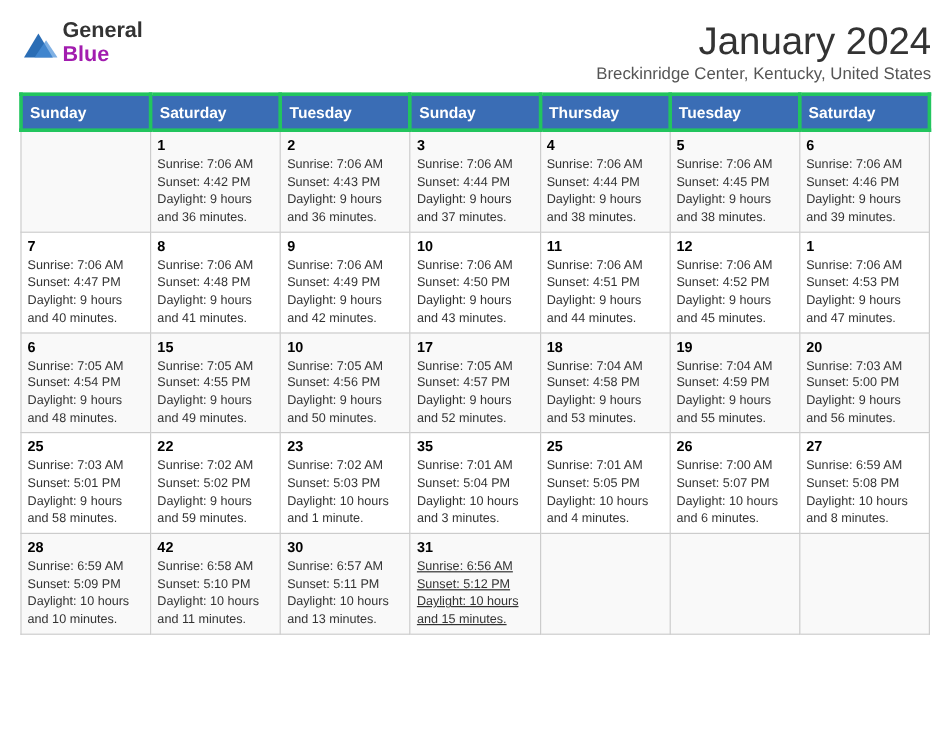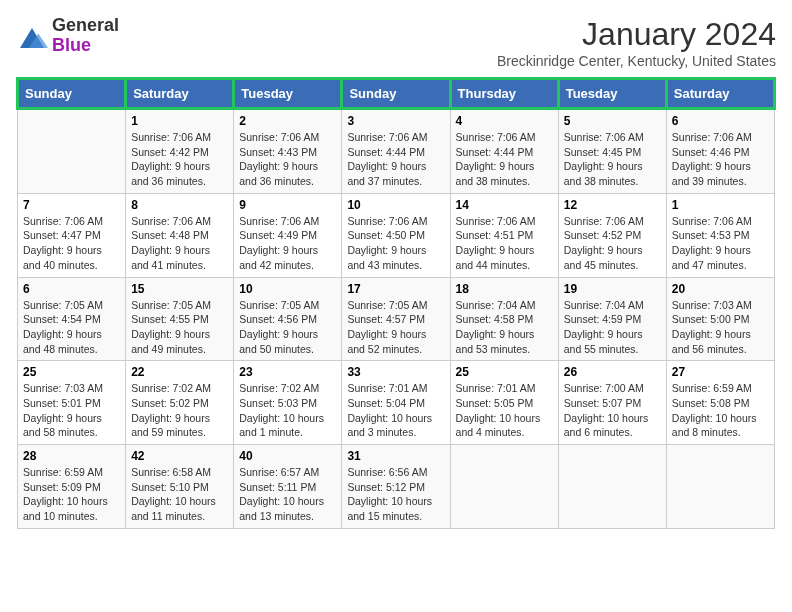--- a/index.html
+++ b/index.html
@@ -185,21 +185,21 @@
 and 42 minutes.</div>
         </td>
         <td>
           <span class="day-num">10</span>
           <div class="day-info" style="white-space: pre-line;">Sunrise: 7:06 AM
 Sunset: 4:50 PM
 Daylight: 9 hours
 and 43 minutes.</div>
         </td>
         <td>
-          <span class="day-num">14</span>
+          <span class="day-num">11</span>
           <div class="day-info" style="white-space: pre-line;">Sunrise: 7:06 AM
 Sunset: 4:51 PM
 Daylight: 9 hours
 and 44 minutes.</div>
         </td>
         <td>
           <span class="day-num">12</span>
           <div class="day-info" style="white-space: pre-line;">Sunrise: 7:06 AM
 Sunset: 4:52 PM
 Daylight: 9 hours
@@ -280,21 +280,21 @@
 and 59 minutes.</div>
         </td>
         <td>
           <span class="day-num">23</span>
           <div class="day-info" style="white-space: pre-line;">Sunrise: 7:02 AM
 Sunset: 5:03 PM
 Daylight: 10 hours
 and 1 minute.</div>
         </td>
         <td>
-          <span class="day-num">33</span>
+          <span class="day-num">35</span>
           <div class="day-info" style="white-space: pre-line;">Sunrise: 7:01 AM
 Sunset: 5:04 PM
 Daylight: 10 hours
 and 3 minutes.</div>
         </td>
         <td>
           <span class="day-num">25</span>
           <div class="day-info" style="white-space: pre-line;">Sunrise: 7:01 AM
 Sunset: 5:05 PM
 Daylight: 10 hours
@@ -324,29 +324,29 @@
 and 10 minutes.</div>
         </td>
         <td>
           <span class="day-num">42</span>
           <div class="day-info" style="white-space: pre-line;">Sunrise: 6:58 AM
 Sunset: 5:10 PM
 Daylight: 10 hours
 and 11 minutes.</div>
         </td>
         <td>
-          <span class="day-num">40</span>
+          <span class="day-num">30</span>
           <div class="day-info" style="white-space: pre-line;">Sunrise: 6:57 AM
 Sunset: 5:11 PM
 Daylight: 10 hours
 and 13 minutes.</div>
         </td>
         <td>
           <span class="day-num">31</span>
-          <div class="day-info" style="white-space: pre-line;">Sunrise: 6:56 AM
+          <div class="day-info" style="white-space: pre-line; text-decoration: underline;">Sunrise: 6:56 AM
 Sunset: 5:12 PM
 Daylight: 10 hours
 and 15 minutes.</div>
         </td>
         <td class="empty"></td>
         <td class="empty"></td>
         <td class="empty"></td>
       </tr>
     </tbody>
 </table>

